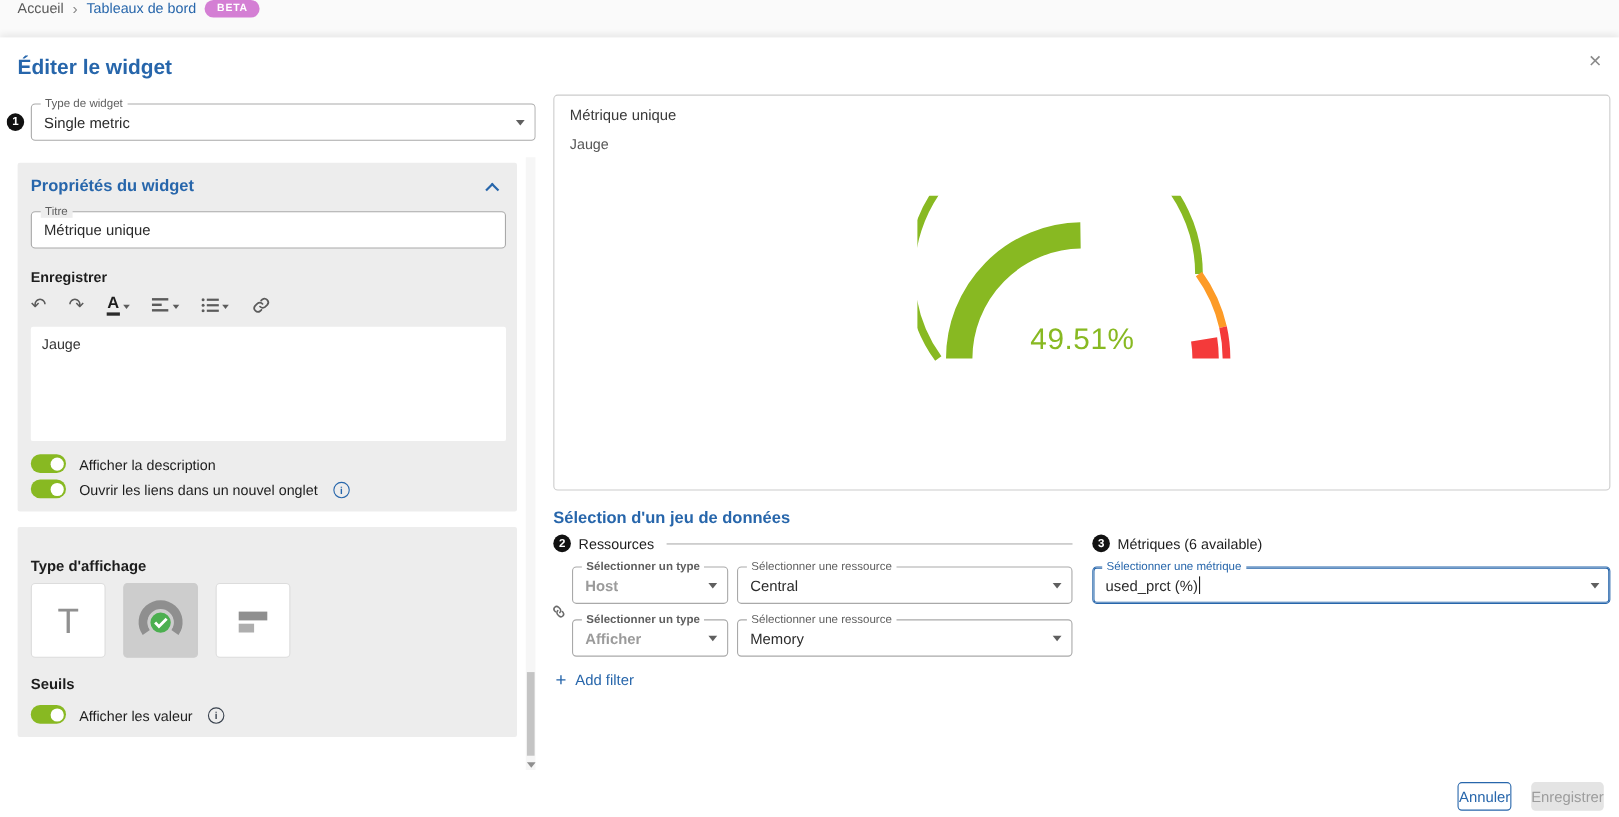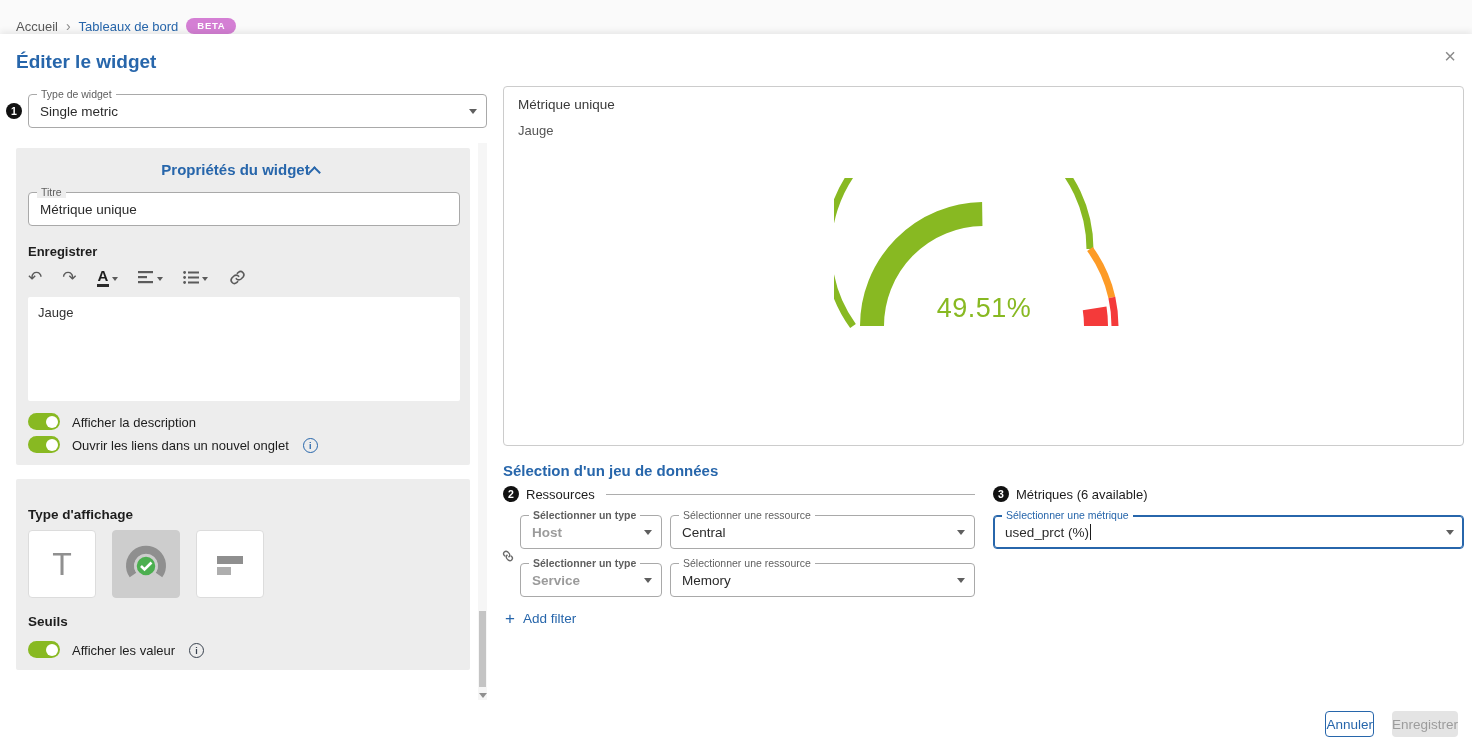--- a/index.html
+++ b/index.html
@@ -8,21 +8,21 @@
     --gray-card:#ededed;
   }
   *{box-sizing:border-box;}
   html,body{margin:0;padding:0;}
   body{
     width:1472px;height:743px;overflow:hidden;position:relative;
     font-family:"Liberation Sans","DejaVu Sans",sans-serif;
     background:#fafafa;color:#222;
   }
   
-  .topbar{height:34px;display:flex;align-items:flex-end;padding:0 16px;font-size:13px;background:#fafafa;}
+  .topbar{height:34px;display:flex;align-items:flex-start;padding:0 16px;font-size:13px;background:#fafafa;}
   .crumb{cursor:pointer;text-decoration:none;}
   .crumb.home{color:#595959;}
   .crumb.current{color:var(--blue);margin-left:8px;}
   .crumb-sep{color:#8a8a8a;margin-left:8px;font-size:14px;}
   .beta-badge{margin-left:8px;background:#d47fd4;color:#fff;font-size:9.5px;font-weight:700;
     letter-spacing:.7px;padding:3px 11px;border-radius:10px;line-height:10px;}
   
   .panel{position:absolute;top:34px;left:0;right:0;bottom:0;background:#fff;
     box-shadow:0 -3px 6px rgba(0,0,0,.07);}
   .panel-title{margin:16px 16px 0;font-size:19px;line-height:24px;font-weight:700;color:var(--blue);}
@@ -30,21 +30,21 @@
     color:#8a8a8a;cursor:pointer;line-height:20px;padding:2px 6px;}
   .content{display:flex;margin-top:12px;padding:0 8px 0 6px;}
   
   .left{width:481px;flex:none;position:relative;height:616px;overflow:hidden;}
   .type-row{display:flex;align-items:center;margin-top:8px;}
   .step-badge{width:16px;height:16px;border-radius:50%;background:#111;color:#fff;font-size:10.5px;
     font-weight:700;display:inline-flex;align-items:center;justify-content:center;flex:none;}
   .type-row .field{flex:1;margin-left:6px;}
   .gray-card{background:var(--gray-card);margin:20px 17px 0 10px;padding:12px 10px 12px 12px;border-radius:2px;}
   .gray-card + .gray-card{margin-top:14px;}
-  .sec-head{display:flex;align-items:center;justify-content:center;}
+  .sec-head{display:flex;align-items:center;justify-content:space-between;}
   .sec-head h2{margin:0;font-size:15px;font-weight:700;color:var(--blue);line-height:20px;}
   .chev-up{width:9px;height:9px;border-left:2px solid var(--blue);border-top:2px solid var(--blue);
     transform:rotate(45deg);margin:4px 8px 0 0;cursor:pointer;flex:none;}
   .desc-label{margin-top:18px;font-weight:700;font-size:13px;color:#1d1d1d;}
   .bold-label{margin-top:16px;font-weight:700;font-size:13.5px;color:#1d1d1d;}
   
   .rte-toolbar{display:flex;align-items:center;margin-top:6px;height:24px;color:#5b5b5b;}
   .rt-btn{display:inline-flex;align-items:center;gap:3px;cursor:pointer;color:#5b5b5b;margin-right:20px;}
   .rt-glyph{font-size:17px;line-height:17px;}
   .colorA{font-size:15px;font-weight:700;color:#1d1d1d;border-bottom:3px solid #2b2b2b;line-height:16px;padding:0 1px;}
@@ -291,21 +291,21 @@
               <div class="field res-select">
                 <span class="flabel">Sélectionner une ressource</span>
                 <span class="fvalue">Central</span>
                 <span class="dd-arrow"></span>
               </div>
             </div>
 
             <div class="res-row">
               <div class="field type-select">
                 <span class="flabel">Sélectionner un type</span>
-                <span class="fvalue muted">Service</span>
+                <span class="fvalue muted">Afficher</span>
                 <span class="dd-arrow"></span>
               </div>
               <div class="field res-select">
                 <span class="flabel">Sélectionner une ressource</span>
                 <span class="fvalue">Memory</span>
                 <span class="dd-arrow"></span>
               </div>
             </div>
           </div>
 

